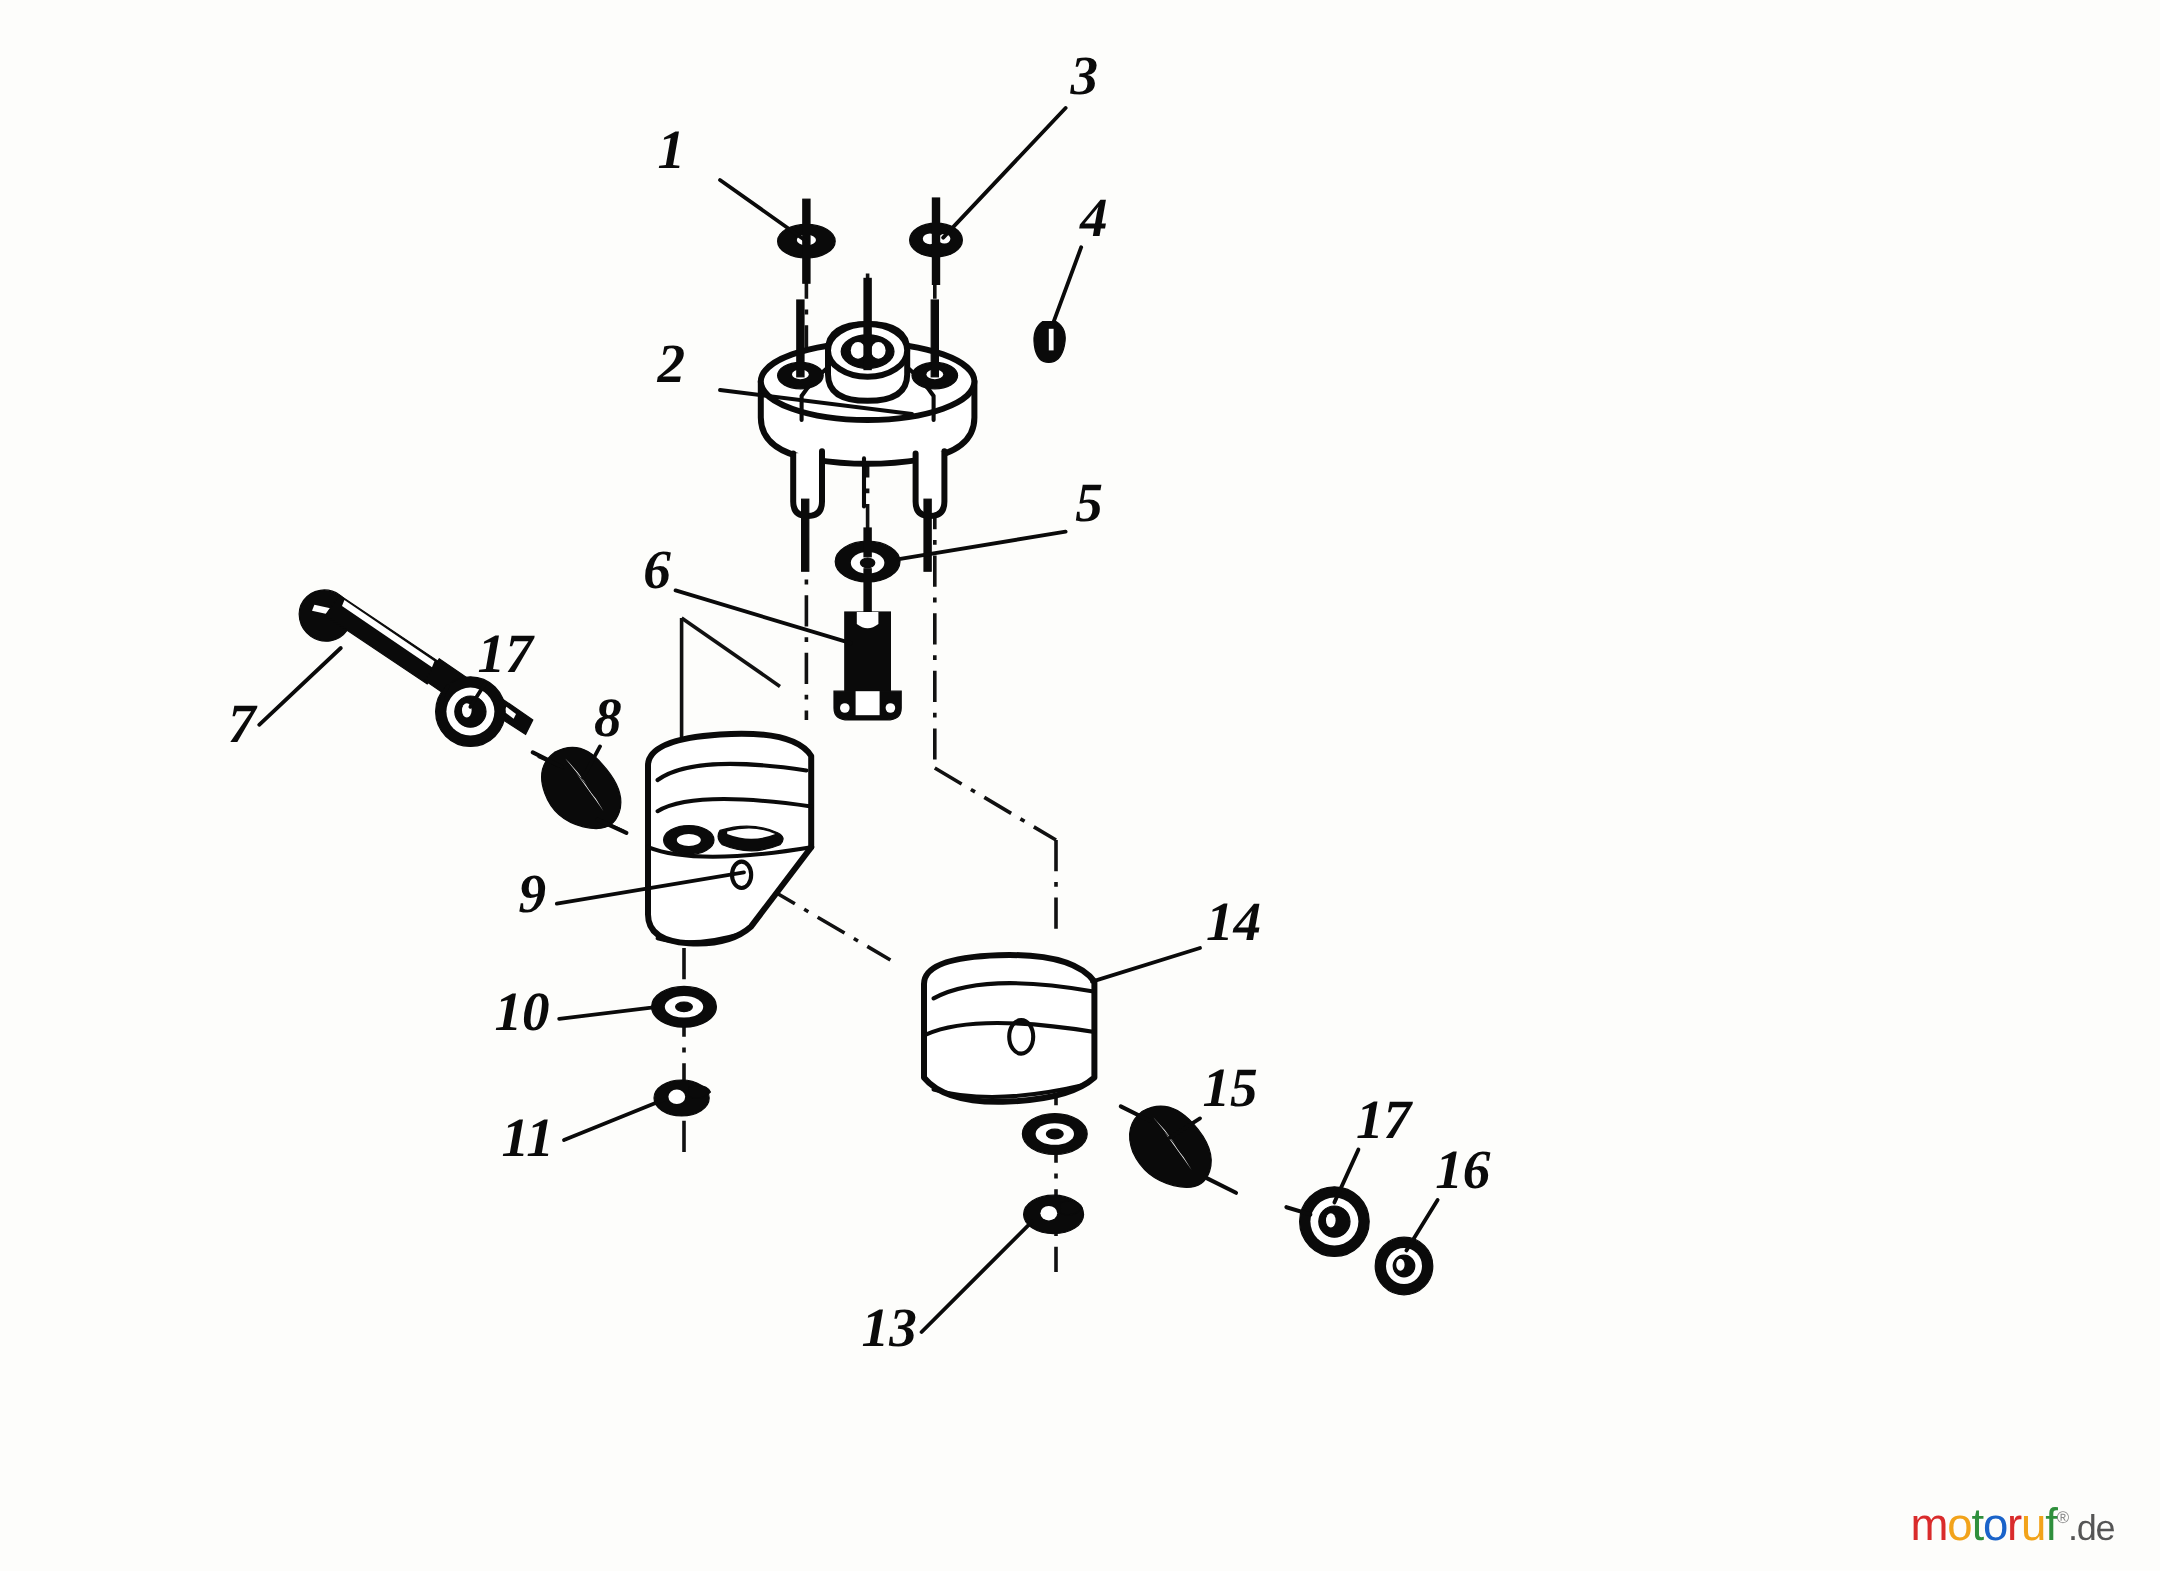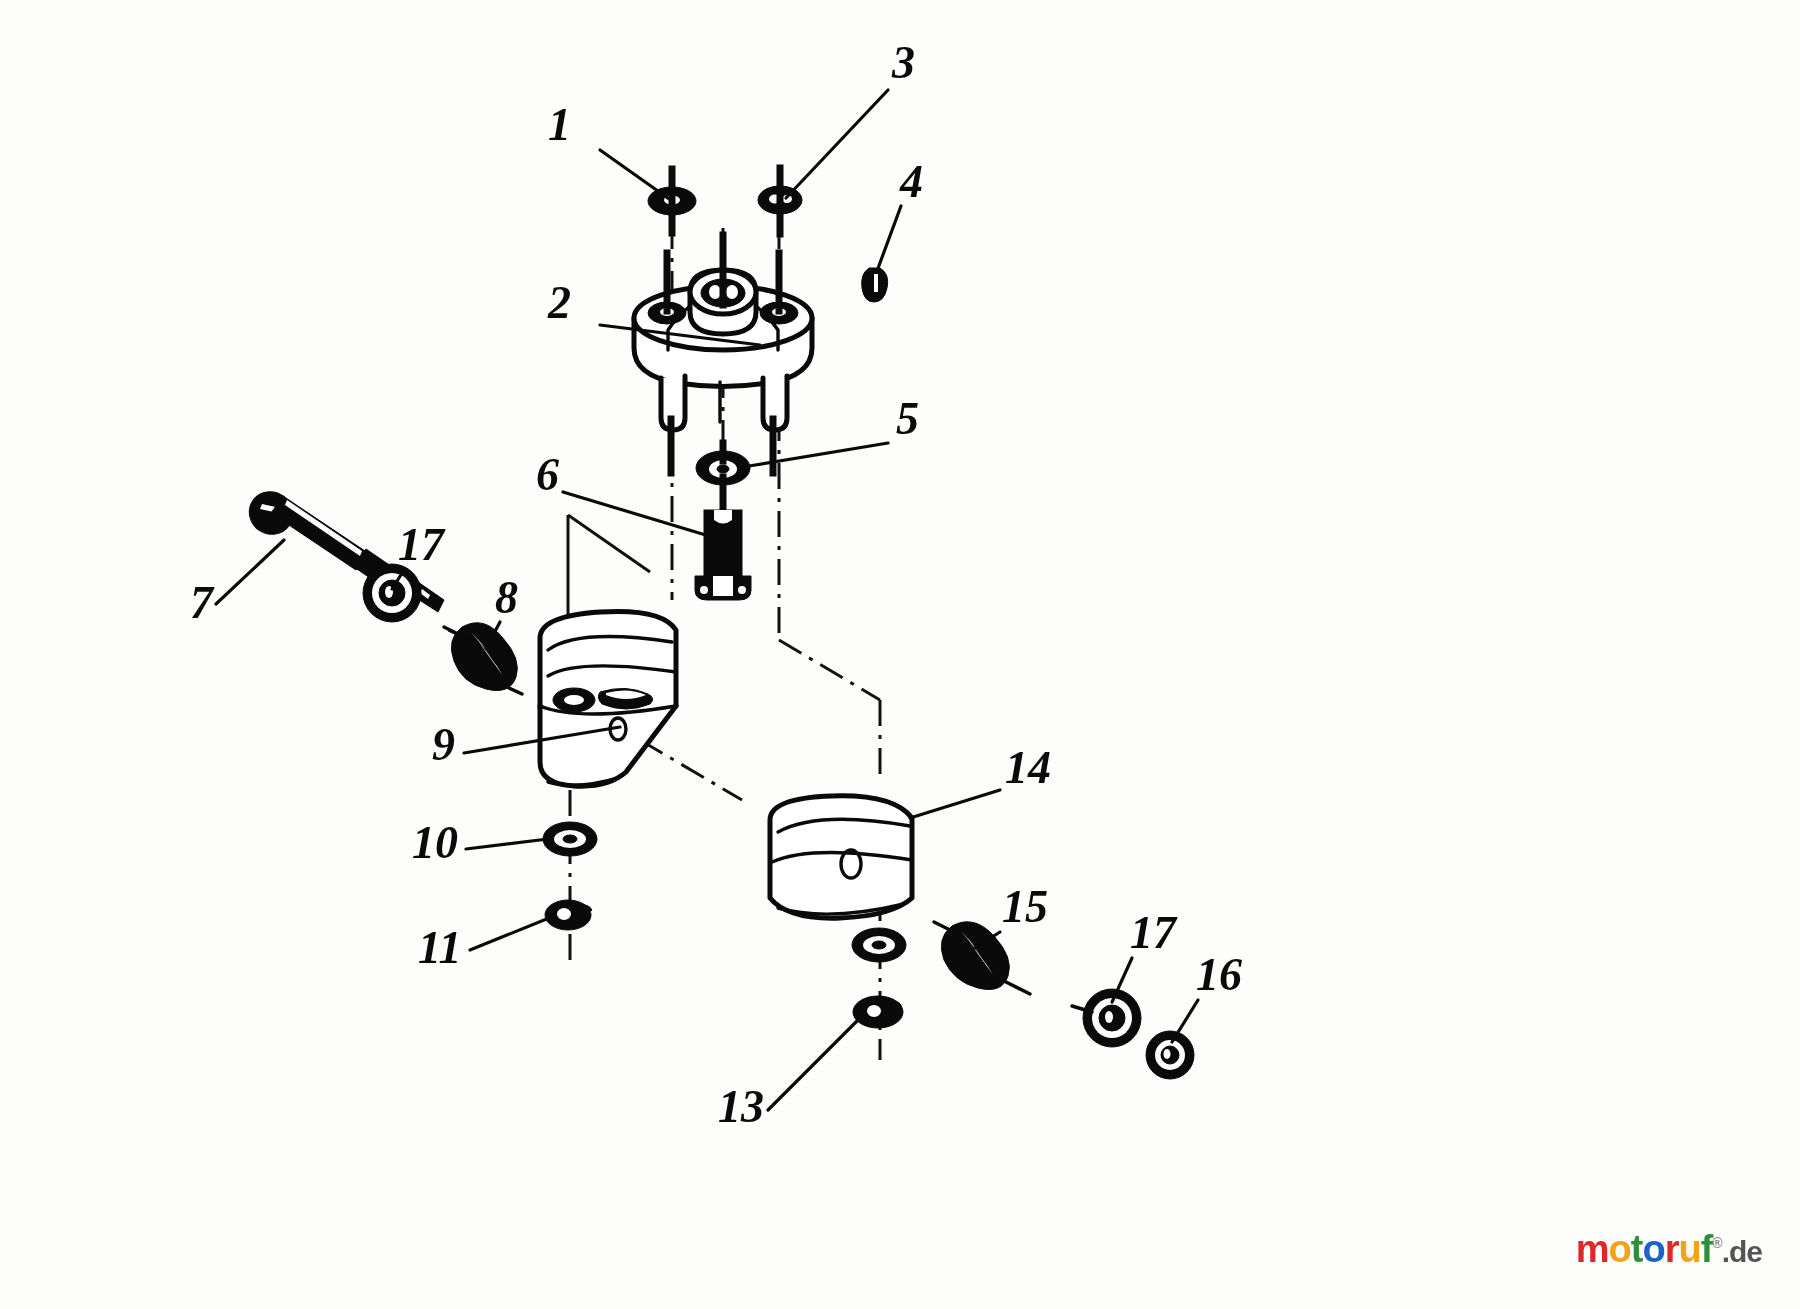--- a/index.html
+++ b/index.html
@@ -69,24 +69,24 @@
     stroke-width: 1;
   }
   .white-hole {
     fill: #ffffff;
     stroke: none;
   }
   
   #watermark {
     position: absolute;
     right: 38px;
-    bottom: 38px;
+    bottom: 16px;
     font-family: "Liberation Sans", sans-serif;
     font-size: 38px;
-    font-weight: bold;
+    font-weight: normal;
     letter-spacing: -1px;
     white-space: nowrap;
     user-select: none;
   }
   #watermark .m { color: #d92b2b; }
   #watermark .o1 { color: #f2a31a; }
   #watermark .t { color: #2f8f3c; }
   #watermark .o2 { color: #1a63c9; }
   #watermark .r { color: #d92b2b; }
   #watermark .u { color: #f2a31a; }

